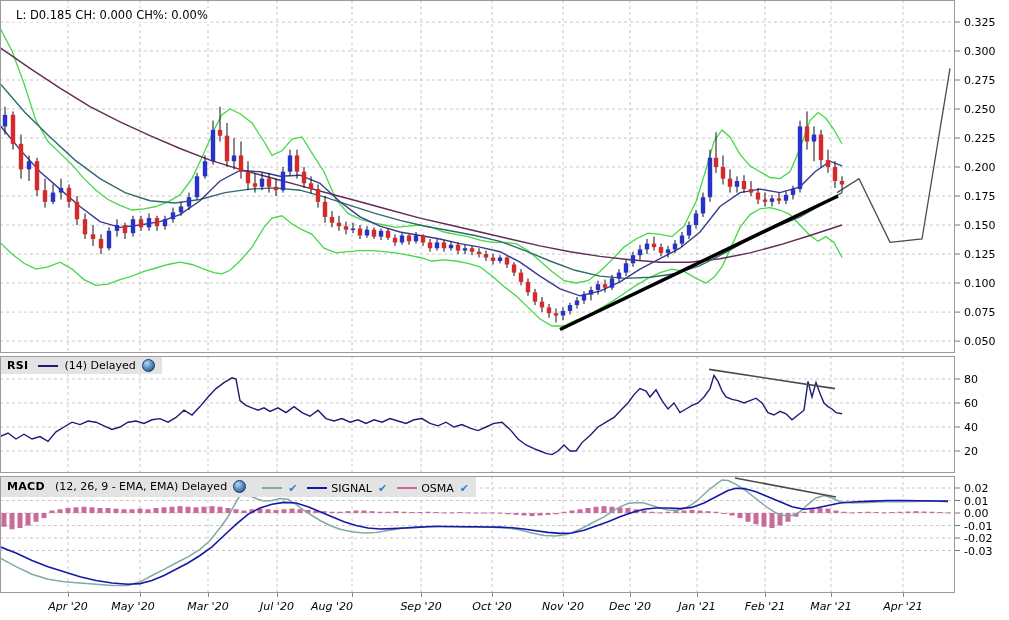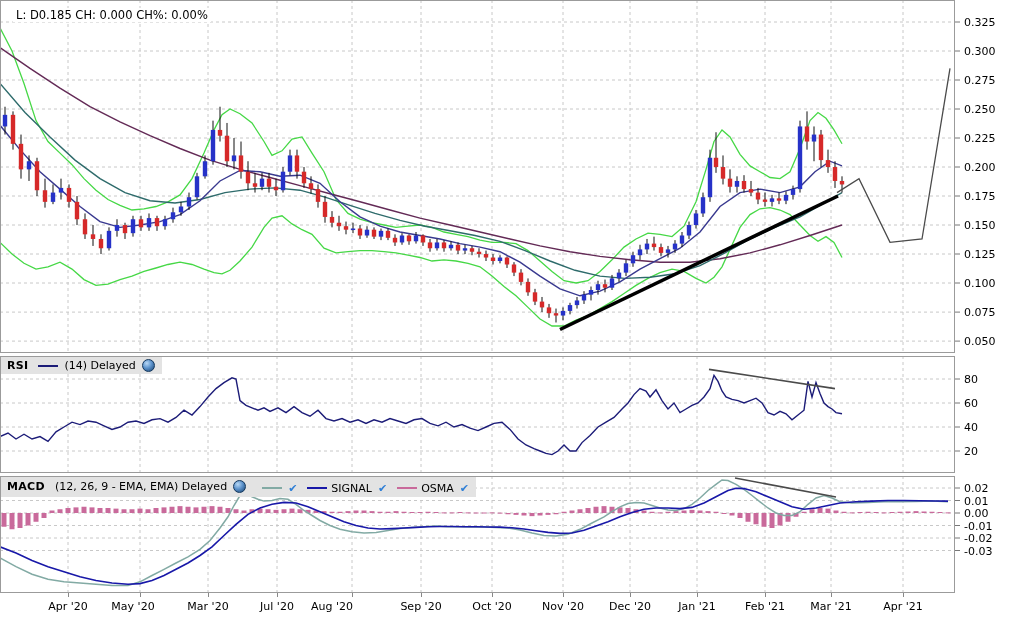--- a/index.html
+++ b/index.html
@@ -20,21 +20,21 @@
   .ind-title{font-weight:bold;letter-spacing:0.3px;margin-right:4px;}
   .swatch{display:inline-block;width:20px;height:0;border-top-style:solid;border-top-width:2px;}
   .check-icon{color:#2f7fd6;font-weight:bold;font-size:11px;cursor:pointer;margin-left:2px;}
   .globe-icon{
     display:inline-block;width:11px;height:11px;border-radius:50%;
     background:radial-gradient(circle at 35% 30%, #b8d8f5 0%, #5d93cc 45%, #17406e 100%);
     border:1px solid #123ciz;border:1px solid #12375e;
   }
   .legend-item{display:inline-flex;align-items:center;gap:4px;margin-left:10px;}
   .xaxis-strip{position:absolute;left:0;top:593px;width:1009px;height:27px;background:#fff;}
-  .xaxis-strip .xlabel{position:absolute;top:7px;transform:translateX(-50%);font-size:11px;color:#000;}
+  .xaxis-strip .xlabel{position:absolute;top:7px;transform:translateX(-50%);font-size:11px;color:#000;font-style:italic;}
   .xaxis-strip .xtick{position:absolute;top:0;width:1px;height:4px;background:#888;}
 </style>
 </head>
 <body>
 
 <div class="chart-root">
 
   <div class="panel" style="top:0;height:353px;">
     <svg id="svg-main" width="1009" height="353">
         <line x1="68" y1="0" x2="68" y2="353" stroke="#c8c8c8" stroke-dasharray="3,3"></line>

